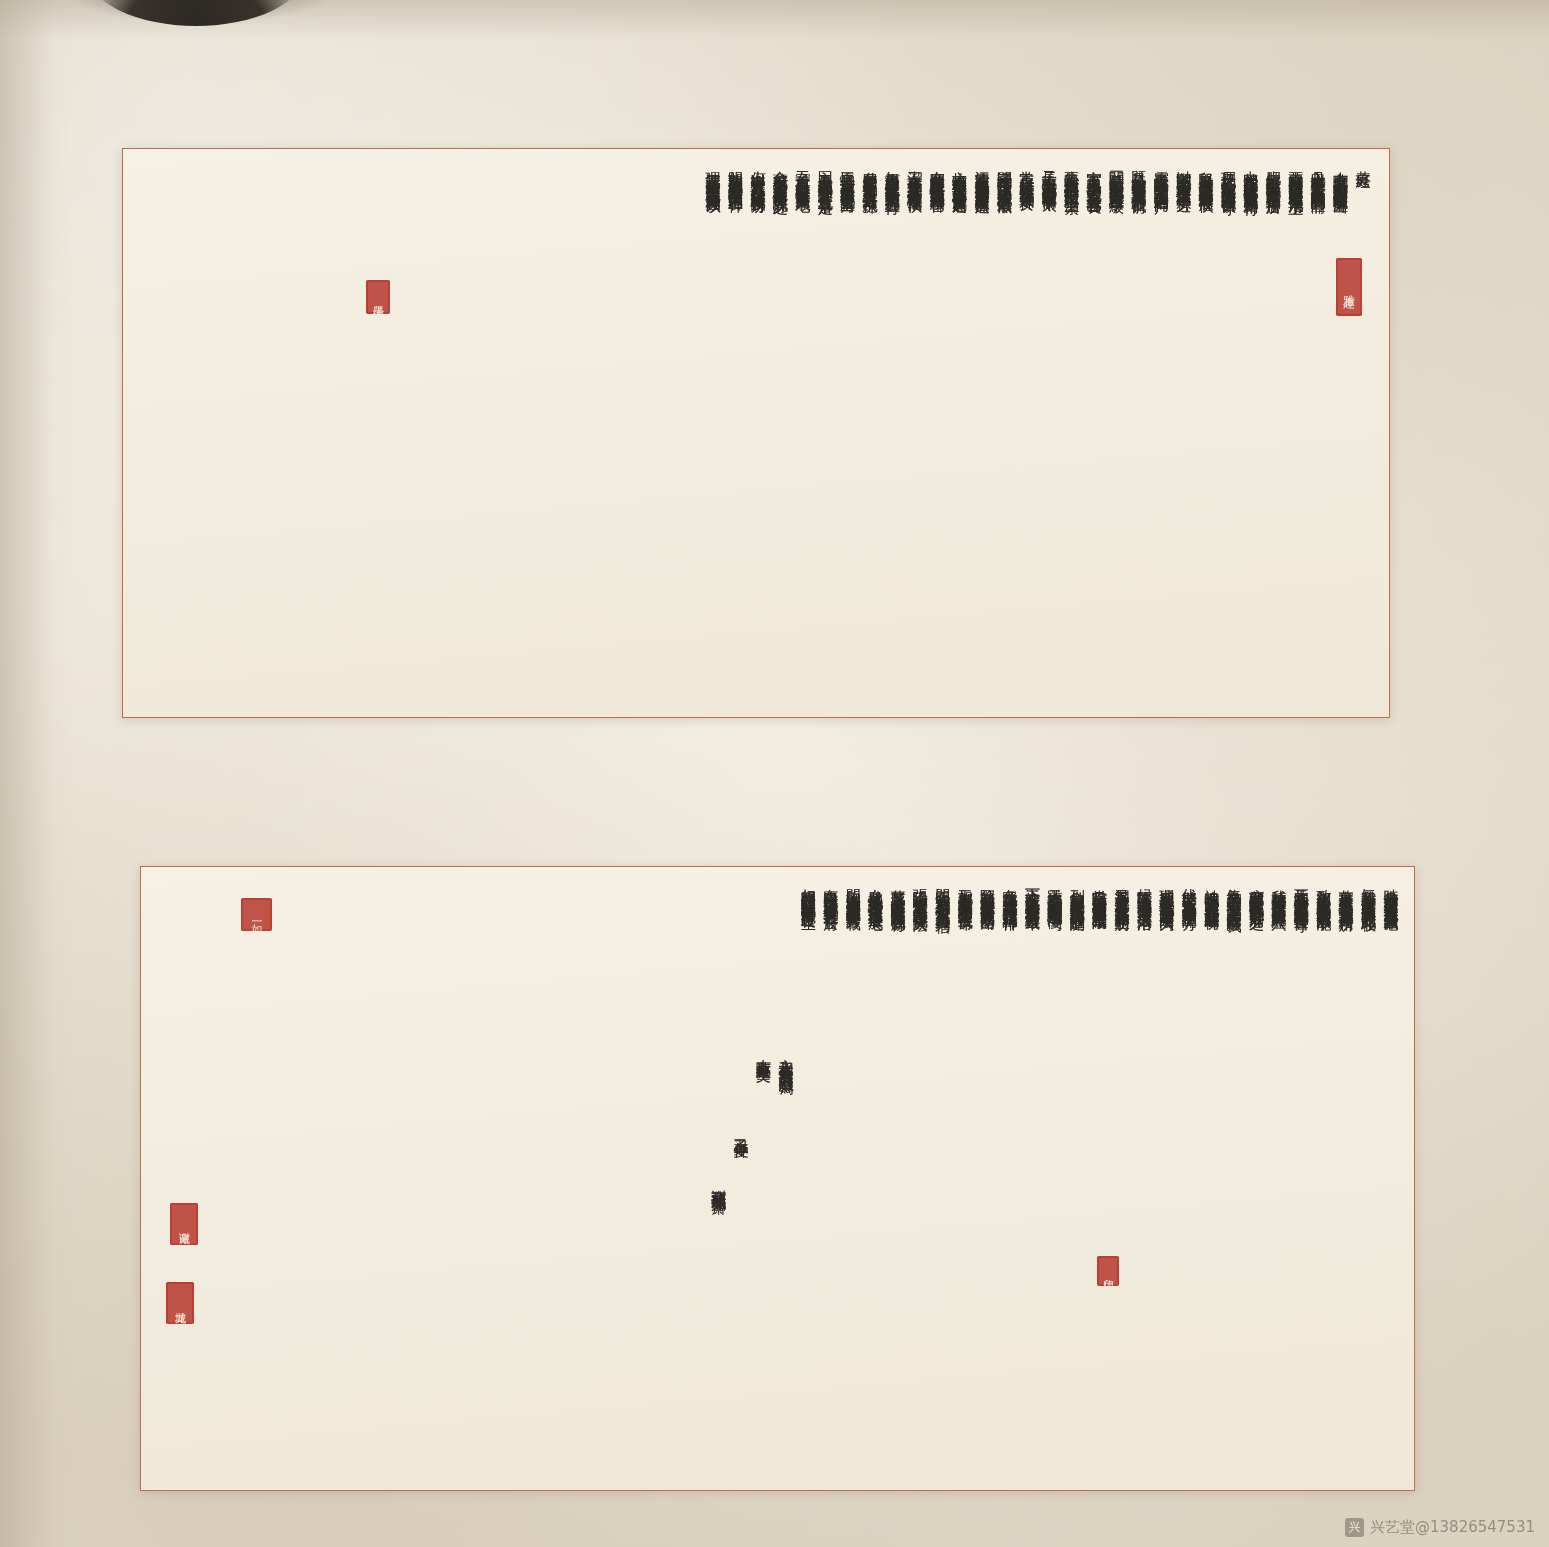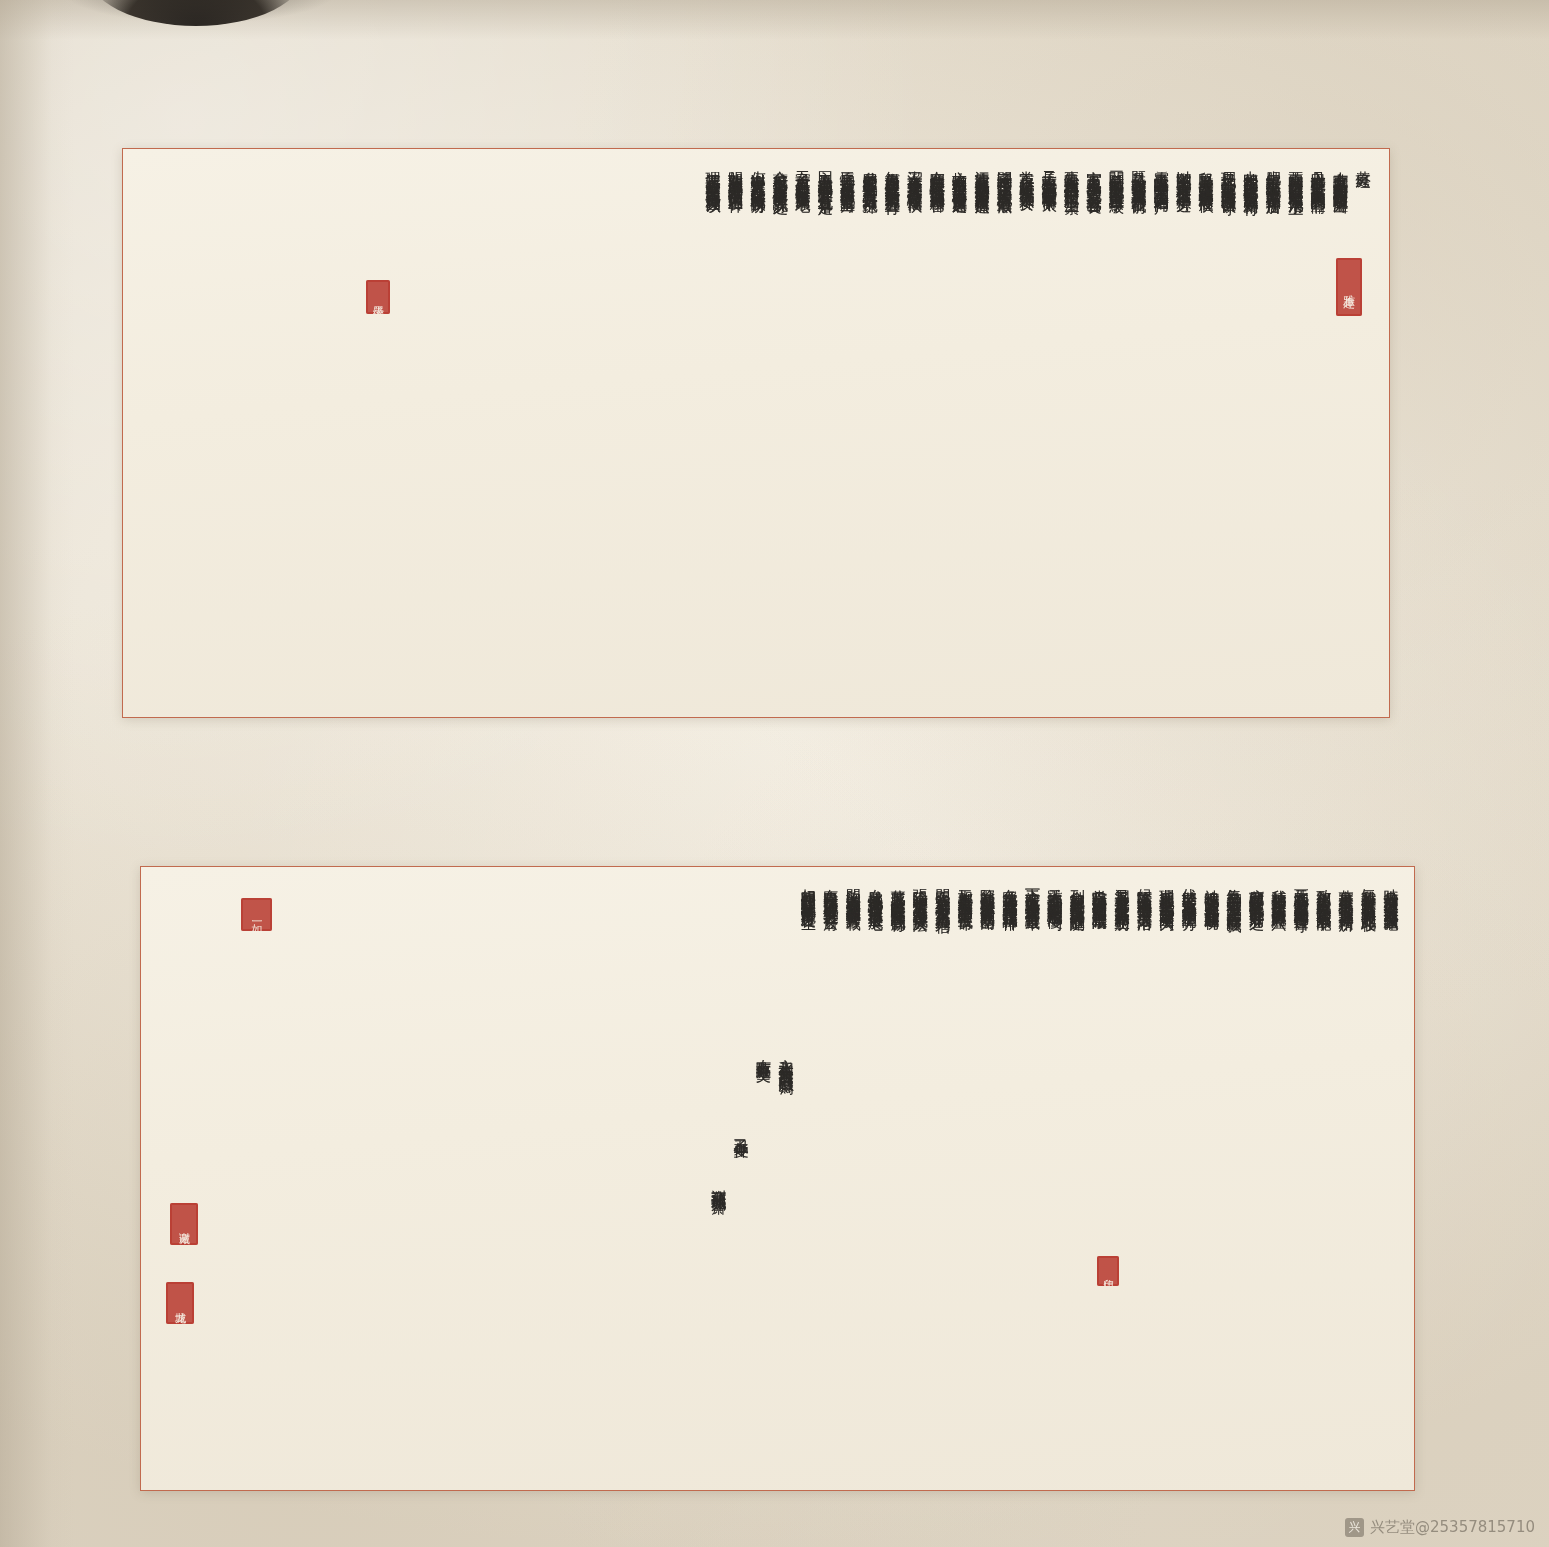--- a/index.html
+++ b/index.html
@@ -250,16 +250,16 @@
 
   <div class="seal" id="seal-title">雅趣</div>
   <div class="seal" id="seal-mid">墨缘</div>
   <div class="seal" id="seal-bottom1">如一</div>
   <div class="seal" id="seal-bottom2">印信</div>
   <div class="seal" id="seal-sig1">谢藏</div>
   <div class="seal" id="seal-sig2">龙城</div>
 
   <div id="watermark">
     <div class="wm-badge">兴</div>
-    <span>兴艺堂@25357815710</span>
+    <span>兴艺堂@13826547531</span>
   </div>
 
 </div>
 
 </body></html>

